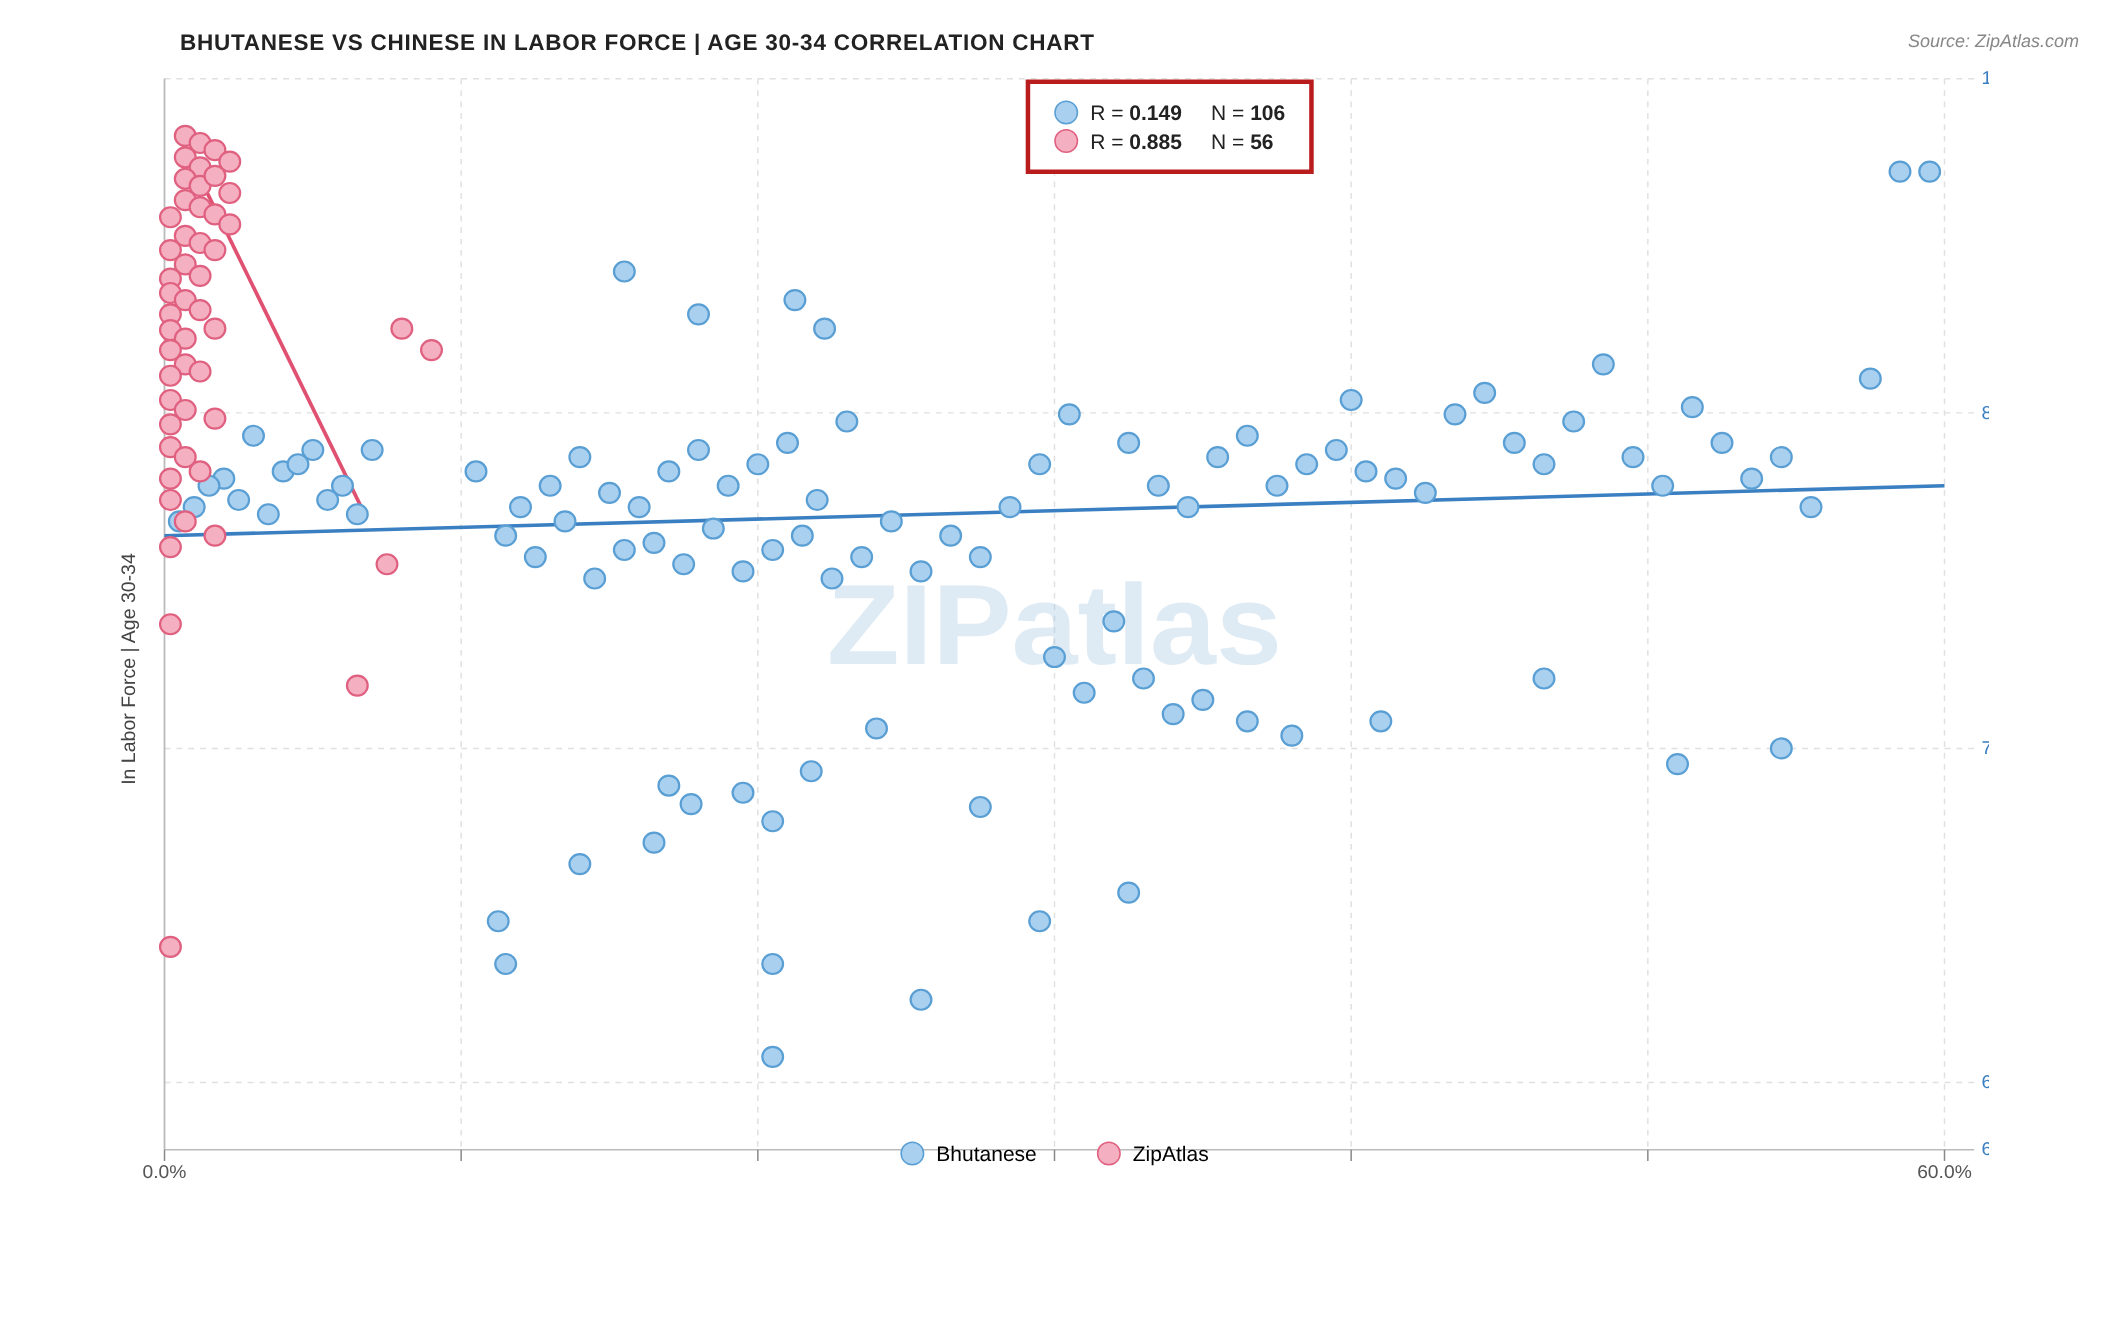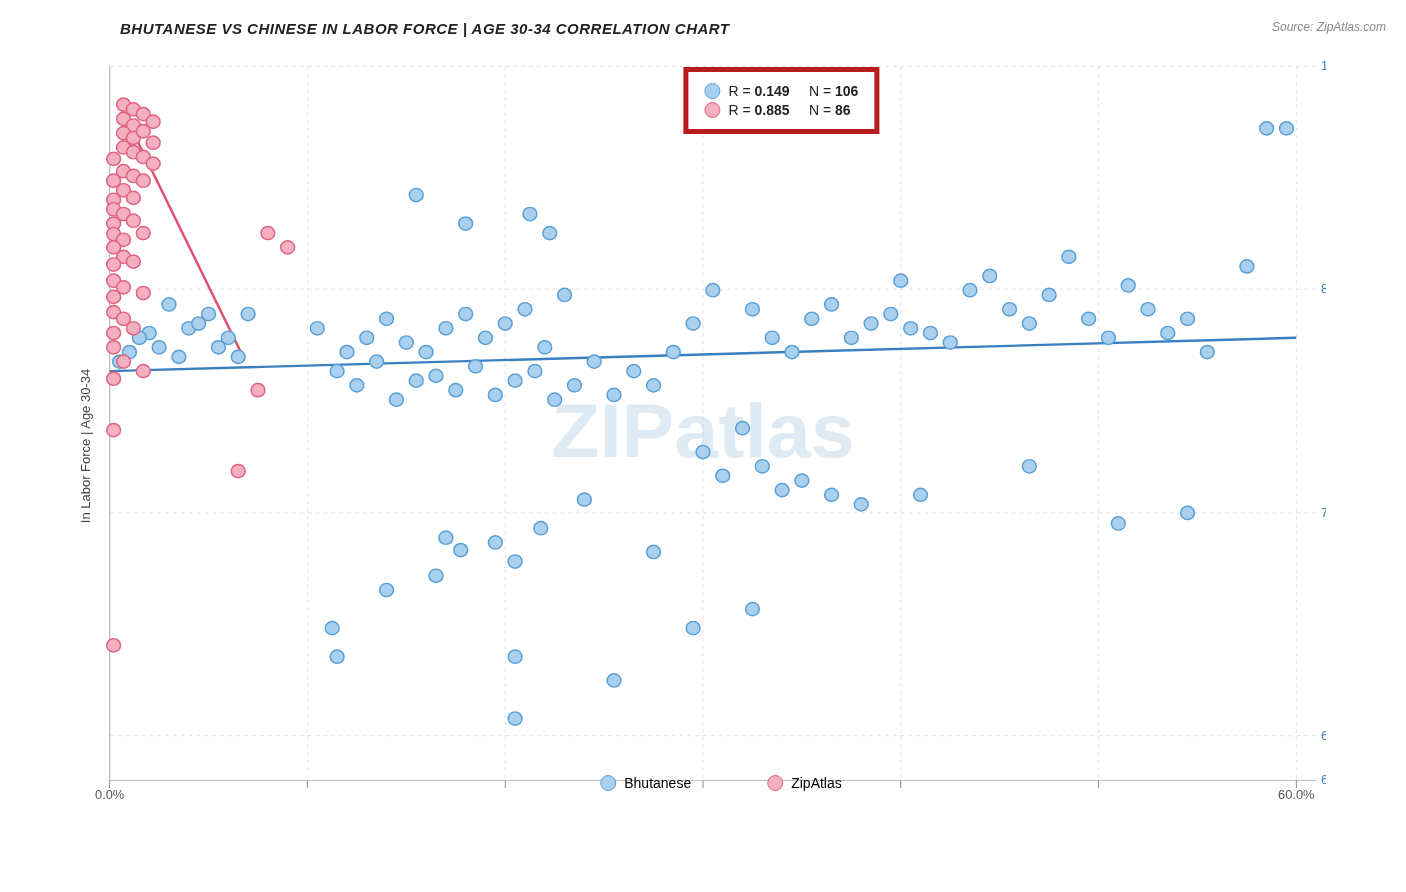--- a/index.html
+++ b/index.html
@@ -15,23 +15,22 @@
       width: 1406px;
       height: 892px;
       padding: 20px 80px 80px 80px;
     }
     .chart-title {
       font-size: 15px;
       font-weight: bold;
       color: #222;
       text-transform: uppercase;
       letter-spacing: 0.5px;
-      margin-bottom: 20px;
+      margin-bottom: 6px;
       margin-left: 40px;
-      font-style: italic;
     }
     .source-label {
       position: absolute;
       top: 20px;
       right: 20px;
       font-size: 12px;
       color: #888;
       font-style: italic;
       margin-left: 16px;
     }
@@ -43,21 +42,21 @@
     svg.main-chart {
       width: 100%;
       height: 100%;
     }
     .legend-box {
       position: absolute;
       top: 10px;
       left: 50%;
       transform: translateX(-10%);
       background: #fff;
-      border: 5px solid #b91c1c;
+      border: 3px solid #b91c1c;
       padding: 8px 16px;
       font-size: 14px;
     }
     .legend-row {
       display: flex;
       align-items: center;
       margin: 3px 0;
       gap: 8px;
     }
     .legend-dot {
@@ -82,21 +81,20 @@
       transform: translateX(-50%);
       display: flex;
       gap: 40px;
       align-items: center;
       font-size: 14px;
     }
     .bottom-legend-item {
       display: flex;
       align-items: center;
       gap: 8px;
-      margin-left: 36px;
     }
     .bottom-legend-dot {
       width: 16px;
       height: 16px;
       border-radius: 50%;
       border: 1.5px solid;
     }
     .y-axis-label {
       position: absolute;
       left: 8px;
@@ -347,21 +345,21 @@
         <span class="legend-dot" style="background:#aad0f0;border-color:#5a9fd4;"></span>
         <span class="legend-text">
           R = <span>0.149</span>
           &nbsp;&nbsp;&nbsp; N = <span>106</span>
         </span>
       </div>
       <div class="legend-row">
         <span class="legend-dot" style="background:#f4b0c0;border-color:#e06080;"></span>
         <span class="legend-text">
           R = <span>0.885</span>
-          &nbsp;&nbsp;&nbsp; N = <span>86</span>
+          &nbsp;&nbsp;&nbsp; N = <span>56</span>
         </span>
       </div>
     </div>
 
     
     <div class="bottom-legend">
       <div class="bottom-legend-item">
         <span class="bottom-legend-dot" style="background:#aad0f0;border-color:#5a9fd4;"></span>
         <span>Bhutanese</span>
       </div>

